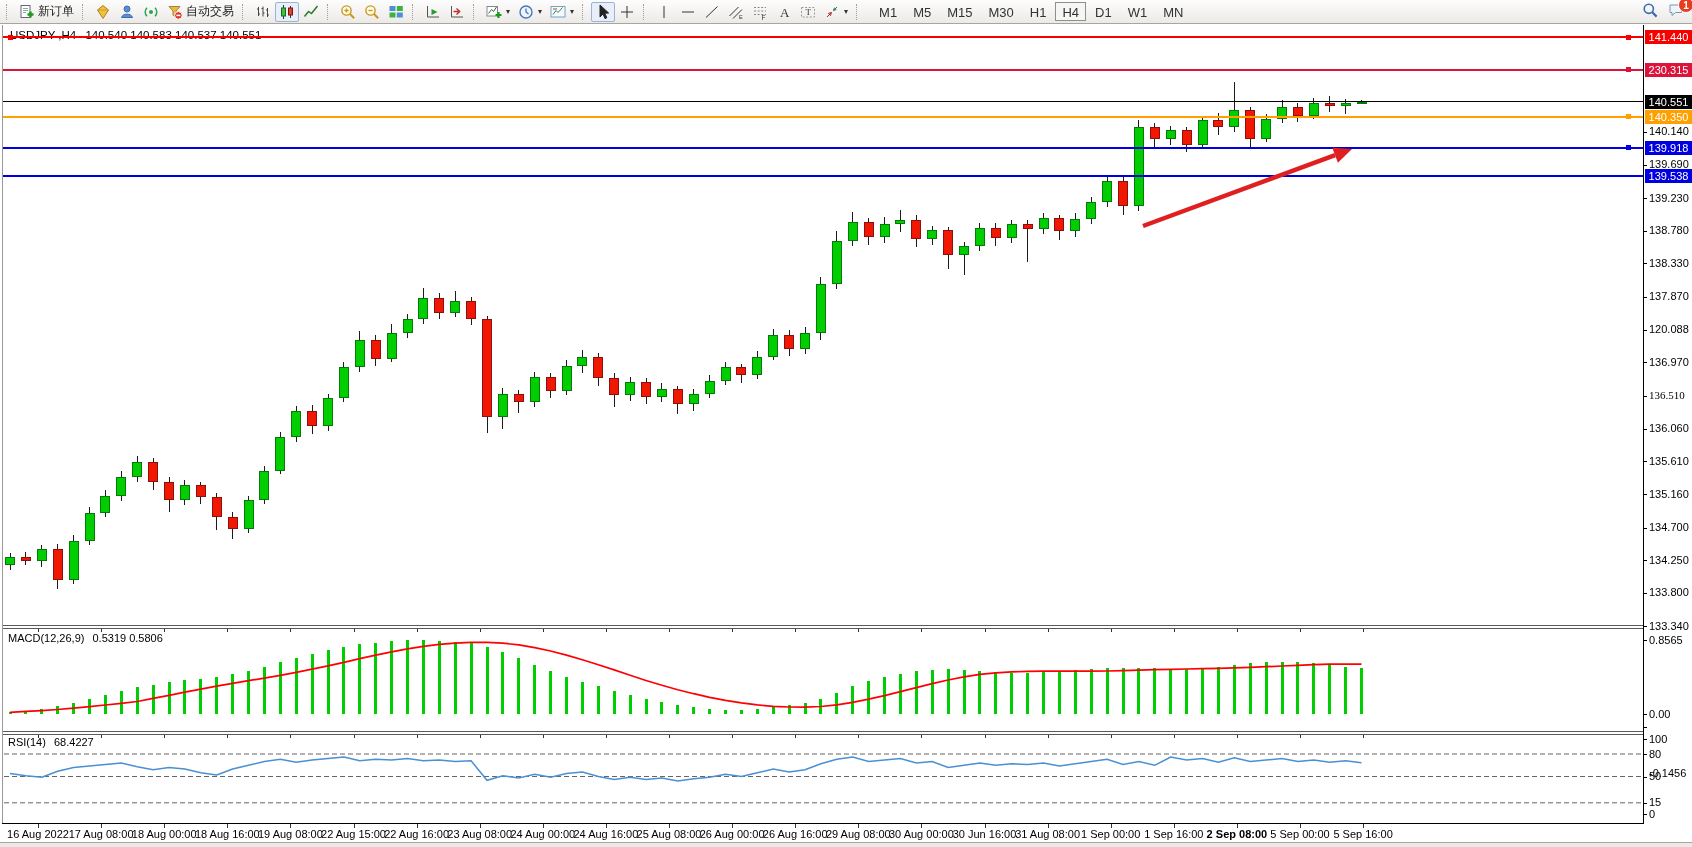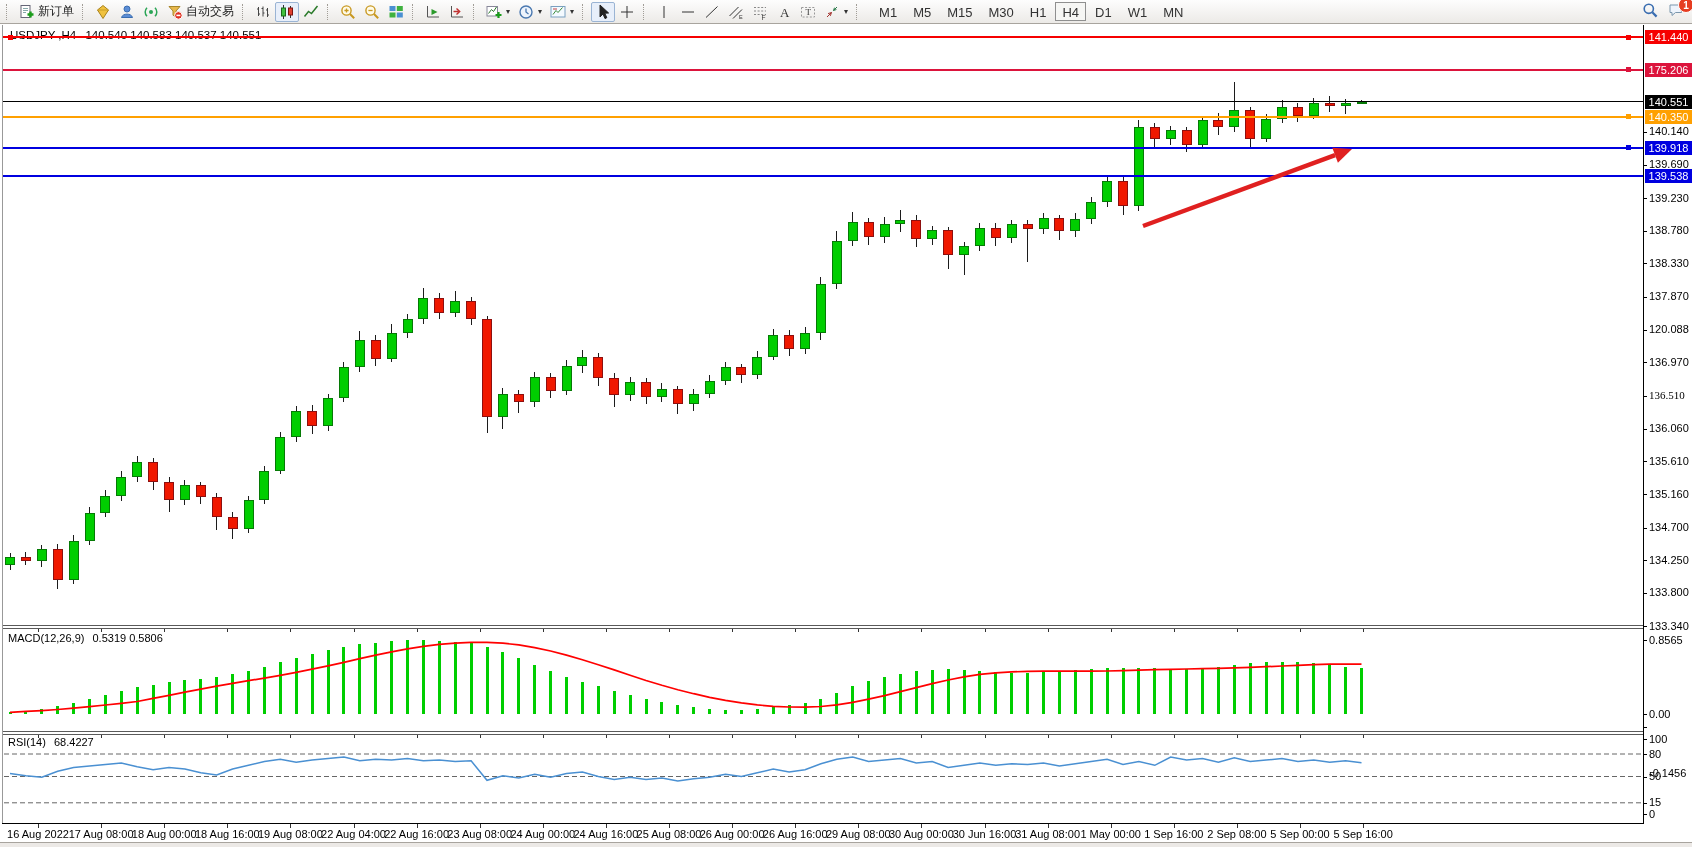--- a/index.html
+++ b/index.html
@@ -312,21 +312,21 @@
   <div class="ind-label" style="top:736px">
     <span>RSI(14)</span>
     <span style="margin-left:5px">68.4227</span>
   </div>
 <div class="hline" style="top: 36.2446px; height: 2px; background: rgb(246, 0, 0);"></div>
     <div class="handle" style="left: 8px; top: 34.7446px; background: rgb(246, 0, 0);"></div>
     <div class="handle" style="left: 1626px; top: 34.7446px; background: rgb(246, 0, 0);"></div>
     <div class="badge" style="top: 30.2446px; background: rgb(246, 0, 0);">141.440</div>
     <div class="hline" style="top: 68.8321px; height: 2px; background: rgb(220, 20, 60);"></div>
     <div class="handle" style="left: 1626px; top: 67.3321px; background: rgb(220, 20, 60);"></div>
-    <div class="badge" style="top: 62.8321px; background: rgb(220, 20, 60);">175.206</div>
+    <div class="badge" style="top: 62.8321px; background: rgb(220, 20, 60);">230.315</div>
     <div class="hline" style="top: 101.41px; height: 1px; background: rgb(0, 0, 0);"></div>
     <div class="badge" style="top: 94.9105px; background: rgb(0, 0, 0);">140.551</div>
     <div class="hline" style="top: 115.531px; height: 2px; background: rgb(255, 160, 0);"></div>
     <div class="handle" style="left: 1626px; top: 114.031px; background: rgb(255, 160, 0);"></div>
     <div class="badge" style="top: 109.531px; background: rgb(255, 160, 0);">140.350</div>
     <div class="hline" style="top: 146.955px; height: 2px; background: rgb(0, 0, 224);"></div>
     <div class="handle" style="left: 1626px; top: 145.455px; background: rgb(0, 0, 224);"></div>
     <div class="badge" style="top: 140.955px; background: rgb(0, 0, 224);">139.918</div>
     <div class="hline" style="top: 174.596px; height: 2px; background: rgb(0, 0, 224);"></div>
     <div class="badge" style="top: 168.596px; background: rgb(0, 0, 224);">139.538</div>
@@ -391,21 +391,21 @@
     <div class="vtick" style="left: 164.2px; top: 629px; height: 3px;"></div>
     <div class="vtick" style="left: 164.2px; top: 735px; height: 3px;"></div>
     <div class="tlabel" style="left: 227.3px; top: 828px;">18 Aug 16:00</div>
     <div class="vtick" style="left: 227.3px; top: 824px; height: 4px;"></div>
     <div class="vtick" style="left: 227.3px; top: 629px; height: 3px;"></div>
     <div class="vtick" style="left: 227.3px; top: 735px; height: 3px;"></div>
     <div class="tlabel" style="left: 290.4px; top: 828px;">19 Aug 08:00</div>
     <div class="vtick" style="left: 290.4px; top: 824px; height: 4px;"></div>
     <div class="vtick" style="left: 290.4px; top: 629px; height: 3px;"></div>
     <div class="vtick" style="left: 290.4px; top: 735px; height: 3px;"></div>
-    <div class="tlabel" style="left: 353.5px; top: 828px;">22 Aug 04:00</div>
+    <div class="tlabel" style="left: 353.5px; top: 828px;">22 Aug 15:00</div>
     <div class="vtick" style="left: 353.5px; top: 824px; height: 4px;"></div>
     <div class="vtick" style="left: 353.5px; top: 629px; height: 3px;"></div>
     <div class="vtick" style="left: 353.5px; top: 735px; height: 3px;"></div>
     <div class="tlabel" style="left: 416.6px; top: 828px;">22 Aug 16:00</div>
     <div class="vtick" style="left: 416.6px; top: 824px; height: 4px;"></div>
     <div class="vtick" style="left: 416.6px; top: 629px; height: 3px;"></div>
     <div class="vtick" style="left: 416.6px; top: 735px; height: 3px;"></div>
     <div class="tlabel" style="left: 479.7px; top: 828px;">23 Aug 08:00</div>
     <div class="vtick" style="left: 479.7px; top: 824px; height: 4px;"></div>
     <div class="vtick" style="left: 479.7px; top: 629px; height: 3px;"></div>
@@ -439,29 +439,29 @@
     <div class="vtick" style="left: 921.4px; top: 629px; height: 3px;"></div>
     <div class="vtick" style="left: 921.4px; top: 735px; height: 3px;"></div>
     <div class="tlabel" style="left: 984.5px; top: 828px;">30 Jun 16:00</div>
     <div class="vtick" style="left: 984.5px; top: 824px; height: 4px;"></div>
     <div class="vtick" style="left: 984.5px; top: 629px; height: 3px;"></div>
     <div class="vtick" style="left: 984.5px; top: 735px; height: 3px;"></div>
     <div class="tlabel" style="left: 1047.6px; top: 828px;">31 Aug 08:00</div>
     <div class="vtick" style="left: 1047.6px; top: 824px; height: 4px;"></div>
     <div class="vtick" style="left: 1047.6px; top: 629px; height: 3px;"></div>
     <div class="vtick" style="left: 1047.6px; top: 735px; height: 3px;"></div>
-    <div class="tlabel" style="left: 1110.7px; top: 828px;">1 May 00:00</div>
+    <div class="tlabel" style="left: 1110.7px; top: 828px;">1 Sep 00:00</div>
     <div class="vtick" style="left: 1110.7px; top: 824px; height: 4px;"></div>
     <div class="vtick" style="left: 1110.7px; top: 629px; height: 3px;"></div>
     <div class="vtick" style="left: 1110.7px; top: 735px; height: 3px;"></div>
     <div class="tlabel" style="left: 1173.8px; top: 828px;">1 Sep 16:00</div>
     <div class="vtick" style="left: 1173.8px; top: 824px; height: 4px;"></div>
     <div class="vtick" style="left: 1173.8px; top: 629px; height: 3px;"></div>
     <div class="vtick" style="left: 1173.8px; top: 735px; height: 3px;"></div>
-    <div class="tlabel" style="left: 1236.9px; top: 828px;">2 Sep 08:00</div>
+    <div class="tlabel" style="left: 1236.9px; top: 828px; font-weight: bold;">2 Sep 08:00</div>
     <div class="vtick" style="left: 1236.9px; top: 824px; height: 4px;"></div>
     <div class="vtick" style="left: 1236.9px; top: 629px; height: 3px;"></div>
     <div class="vtick" style="left: 1236.9px; top: 735px; height: 3px;"></div>
     <div class="tlabel" style="left: 1300px; top: 828px;">5 Sep 00:00</div>
     <div class="vtick" style="left: 1300px; top: 824px; height: 4px;"></div>
     <div class="vtick" style="left: 1300px; top: 629px; height: 3px;"></div>
     <div class="vtick" style="left: 1300px; top: 735px; height: 3px;"></div>
     <div class="tlabel" style="left: 1363.1px; top: 828px;">5 Sep 16:00</div>
     <div class="vtick" style="left: 1363.1px; top: 824px; height: 4px;"></div>
     <div class="vtick" style="left: 1363.1px; top: 629px; height: 3px;"></div>

